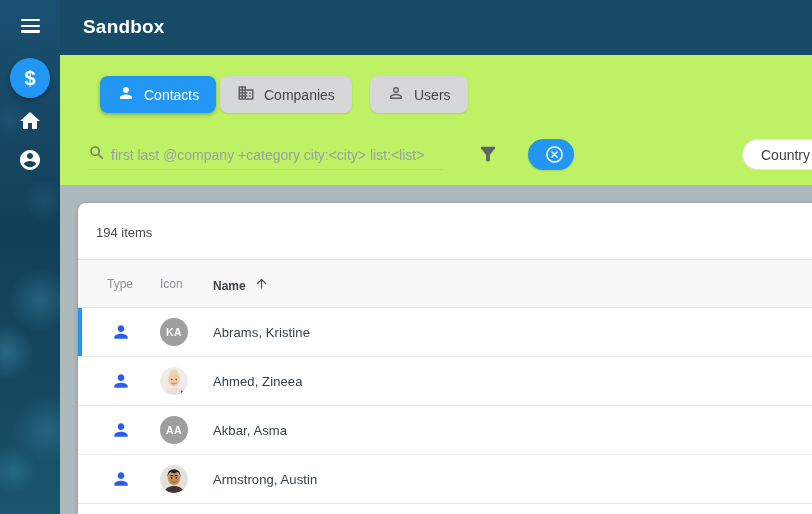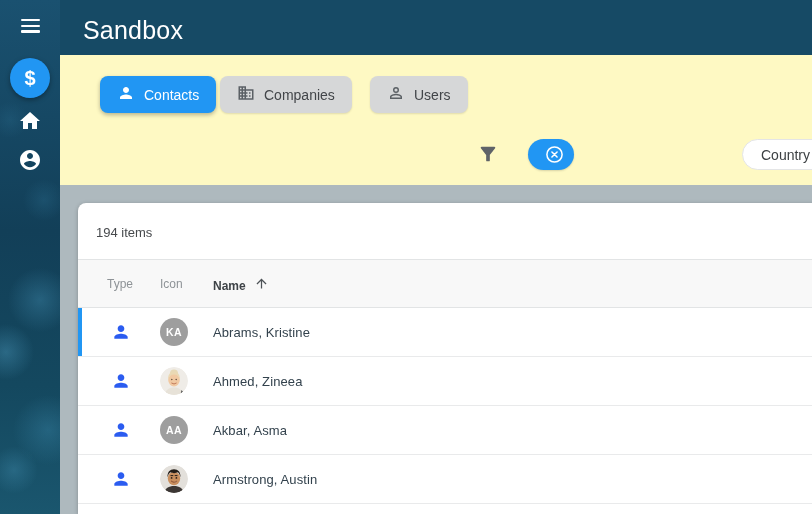--- a/index.html
+++ b/index.html
@@ -22,24 +22,24 @@
   .hamburger i:nth-child(1){top:0} .hamburger i:nth-child(2){top:5.6px} .hamburger i:nth-child(3){top:11.2px}
 
   .side-dollar { position:absolute; left:10px; top:58px; width:40px; height:40px; border-radius:50%;
     background:#2196f3; box-shadow:0 2px 5px rgba(0,0,0,.35); color:#fff; font-size:20px; font-weight:bold;
     display:flex; align-items:center; justify-content:center; cursor:pointer; }
   .side-icon { position:absolute; left:18px; width:24px; height:24px; cursor:pointer; }
   .side-home { top:109px; } .side-account { top:148px; }
 
   
   .topbar { position:absolute; left:60px; top:0; width:752px; height:55px; background:#164a65; }
-  .topbar .title { position:absolute; left:23px; top:16px; color:#fff; font-size:25px; font-weight:normal; letter-spacing:.2px; }
-
-  
-  .content { position:absolute; left:60px; top:55px; width:752px; height:459px; background:#fef9c3;padding-left:46px; }
+  .topbar .title { position:absolute; left:23px; top:16px; color:#fff; font-size:19px; font-weight:bold; letter-spacing:.2px; }
+
+  
+  .content { position:absolute; left:60px; top:55px; width:752px; height:459px; background:#bef264;padding-left:46px; }
 
   .tab-btn { position:absolute; top:21px; height:37px; border:none; border-radius:8px; cursor:pointer;
     display:flex; align-items:center; gap:9px; padding:0 17px; font-size:14px; font-weight:500;
     font-family:inherit; background:#d6d7d8; color:#424549; box-shadow:0 1px 2px rgba(0,0,0,.12); }
   .tab-btn.active { background:#2196f3; color:#fff; box-shadow:0 2px 4px rgba(0,0,0,.28); }
   .tab-contacts { left:40px; } .tab-companies { left:160px; } .tab-users { left:310px; }
 
   .search-field { position:absolute; left:28px; top:85px; width:355px; height:30px;
     border-bottom:1px solid #c3c7c9; display:flex; align-items:center; gap:5px; }
   .search-field svg { flex:0 0 auto; }
@@ -129,20 +129,28 @@
 
   <button class="tab-btn tab-users">
     <span>
       <svg width="18" height="18" viewBox="0 0 24 24" fill="#5b6065">
           <path d="M12 5.9a2.1 2.1 0 1 1 0 4.2 2.1 2.1 0 0 1 0-4.2m0 9.1c2.97 0 6.1 1.46 6.1 2.1v1H5.9v-1c0-.64 3.13-2.1 6.1-2.1M12 4a4 4 0 1 0 0 8 4 4 0 0 0 0-8zm0 9c-2.67 0-8 1.34-8 4v3h16v-3c0-2.66-5.33-4-8-4z"></path>
         </svg>
     </span>
     <span>Users</span>
   </button>
 
+  <div class="search-field">
+    <span>
+      <svg width="18" height="18" viewBox="0 0 24 24" fill="#757575">
+          <path d="M15.5 14h-.79l-.28-.27a6.5 6.5 0 1 0-.7.7l.27.28v.79l5 4.99L20.49 19l-4.99-5zm-6 0A4.5 4.5 0 1 1 14 9.5 4.5 4.5 0 0 1 9.5 14z"></path>
+        </svg>
+    </span>
+    <input class="search-input" type="text" placeholder="first last @company +category city:&lt;city&gt; list:&lt;list&gt;" style="">
+  </div>
 
   <div class="filter-funnel">
     <svg width="22" height="22" viewBox="0 0 24 24" fill="#5f6368">
         <path d="M4.25 5.61C6.27 8.2 10 13 10 13v6c0 .55.45 1 1 1h2c.55 0 1-.45 1-1v-6s3.73-4.8 5.75-7.39c.51-.66.04-1.61-.79-1.61H5.04c-.83 0-1.3.95-.79 1.61z"></path>
       </svg>
   </div>
 
   <div class="chip-active">
     <span class="chip-close">
       <svg width="19" height="19" viewBox="0 0 20 20">

